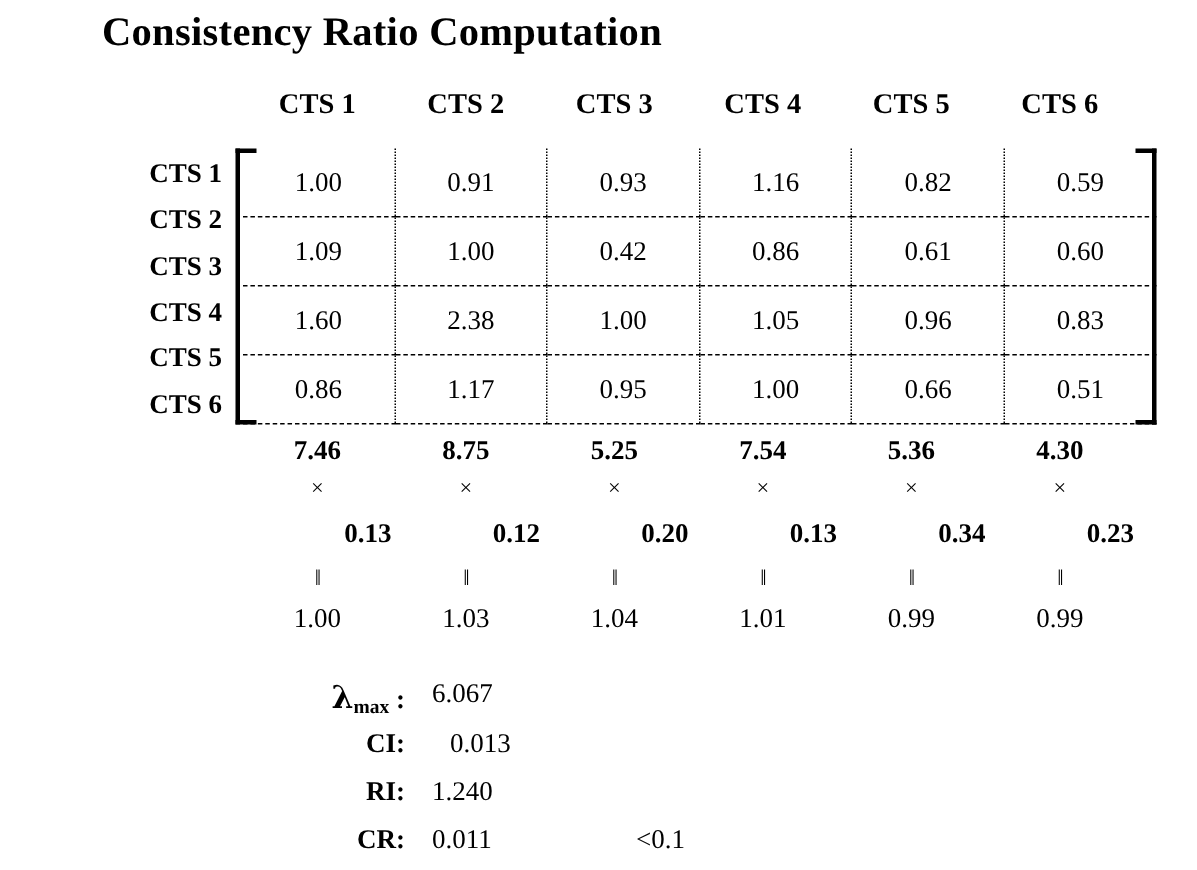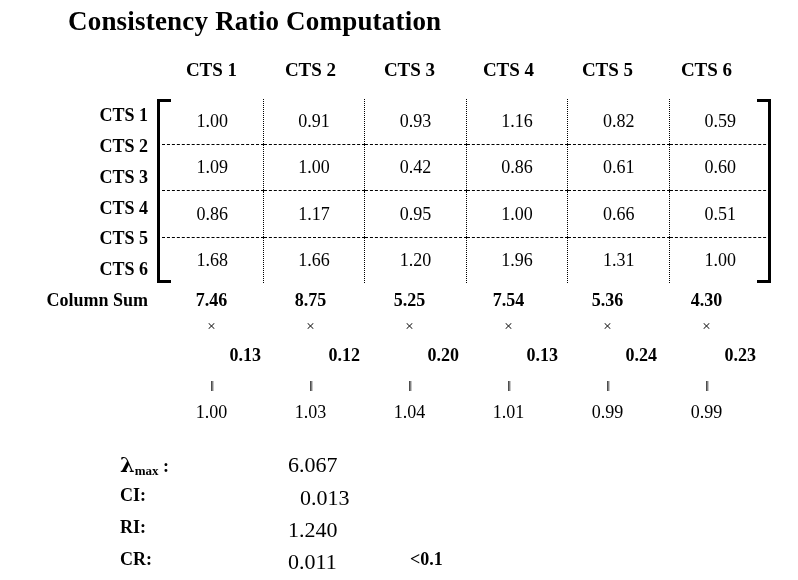--- a/index.html
+++ b/index.html
@@ -156,38 +156,39 @@
     top: 402px;
     font-size: 18px;
     font-weight: normal;
   }
 
   
   .sum-label {
     position: absolute;
     left: 120px;
     width: 150px;
+    text-align: right;
     font-size: 18px;
     font-weight: bold;
     white-space: nowrap;
   }
   .sum-value {
     position: absolute;
     left: 288px;
     width: 90px;
     text-align: left;
-    font-size: 22px;
+    font-size: 18px;
     font-weight: normal;
     white-space: nowrap;
   }
   .sum-note {
     position: absolute;
-    left: 410px;
-    font-size: 18px;
-    font-weight: bold;
+    left: 424px;
+    font-size: 18px;
+    font-weight: normal;
     white-space: nowrap;
     text-align: center;
   }
   #lambda-label { top: 452px; }
   #lambda-value { top: 452px; }
   #ci-label  { top: 485px; }
   #ci-value  { top: 485px; margin-left: 12px; }
   #ri-label  { top: 517px; }
   #ri-value  { top: 517px; }
   #cr-label  { top: 549px; }
@@ -248,40 +249,39 @@
         </tr>
         <tr>
           <td>1.09</td>
           <td>1.00</td>
           <td>0.42</td>
           <td>0.86</td>
           <td>0.61</td>
           <td class="lastcol">0.60</td>
         </tr>
         <tr>
+          <td>1.60</td>
+          <td>2.38</td>
+          <td>1.00</td>
+          <td>1.05</td>
+          <td>0.96</td>
+          <td class="lastcol">0.83</td>
+        </tr>
+        <tr>
           <td>0.86</td>
           <td>1.17</td>
           <td>0.95</td>
           <td>1.00</td>
           <td>0.66</td>
           <td class="lastcol">0.51</td>
         </tr>
-        <tr class="lastrow">
-          <td>1.68</td>
-          <td>1.66</td>
-          <td>1.20</td>
-          <td>1.96</td>
-          <td>1.31</td>
-          <td class="lastcol">1.00</td>
-        </tr>
       </tbody>
     </table>
   </div>
 
-  <div class="row-label" id="label-col-sum">Column Sum</div>
   <div id="col-sum-row">
     <div class="col c0">7.46</div>
     <div class="col c1">8.75</div>
     <div class="col c2">5.25</div>
     <div class="col c3">7.54</div>
     <div class="col c4">5.36</div>
     <div class="col c5">4.30</div>
   </div>
 
   <div id="times-row">
@@ -291,21 +291,21 @@
     <div class="col c3">×</div>
     <div class="col c4">×</div>
     <div class="col c5">×</div>
   </div>
 
   <div id="rel-weights-row">
     <div class="col c0">0.13</div>
     <div class="col c1">0.12</div>
     <div class="col c2">0.20</div>
     <div class="col c3">0.13</div>
-    <div class="col c4">0.24</div>
+    <div class="col c4">0.34</div>
     <div class="col c5">0.23</div>
   </div>
 
   <div id="equals-row">
     <div class="col c0">‖</div>
     <div class="col c1">‖</div>
     <div class="col c2">‖</div>
     <div class="col c3">‖</div>
     <div class="col c4">‖</div>
     <div class="col c5">‖</div>

